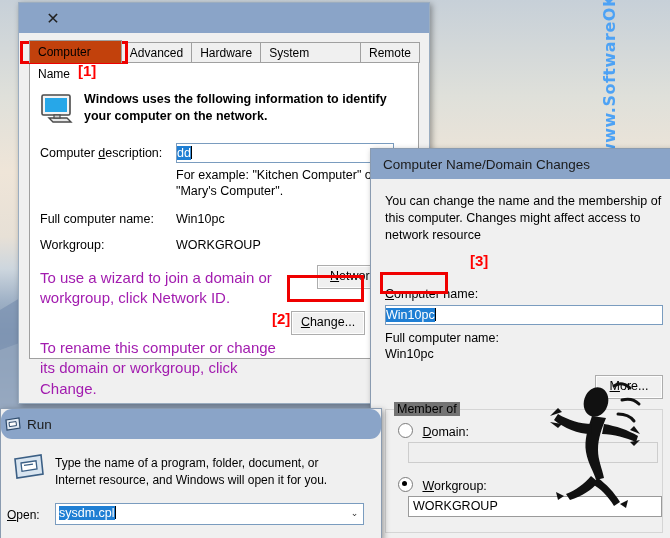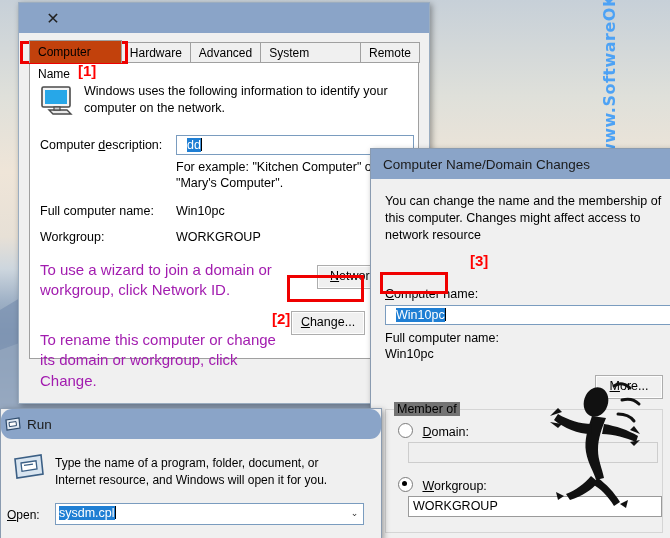--- a/index.html
+++ b/index.html
@@ -46,28 +46,28 @@
   #sysprops .body{position:relative;height:370px;background:#f0f0f0;}
 
   .tabstrip{position:absolute;left:10px;top:8px;right:10px;height:22px;
             display:flex;align-items:flex-end;}
   .tab{height:20px;line-height:20px;padding:0 8px;font-size:12px;color:#000;
        background:#f0f0f0;border:1px solid #a0a0a0;border-bottom:none;margin-right:-1px;}
   .tab.sel{background:#c2410c;height:22px;line-height:22px;position:relative;z-index:3;}
   .tabpage{position:absolute;left:10px;top:29px;right:10px;bottom:44px;
            background:#fff;border:1px solid #a0a0a0;}
 
-  .info-row{display:flex;padding:20px 0 0 10px;}
+  .info-row{display:flex;padding:28px 0 0 10px;font-weight:bold;}
   .mon-icon{width:44px;flex:0 0 44px;padding-top:2px;}
   .info-text{font-size:12.5px;color:#000;line-height:1.35;padding-right:12px;}
 
   .field-row{display:flex;align-items:center;margin:14px 0 0 10px;font-size:12.5px;}
   .field-label{width:136px;flex:0 0 136px;color:#000;}
   .txtinput{height:18px;border:1px solid #7a9cbf;background:#fff;font-size:12.5px;
-            padding:0 10px;line-height:18px;color:#000;overflow:hidden;white-space:nowrap;}
+            padding:0 0;line-height:18px;color:#000;overflow:hidden;white-space:nowrap;}
   .sel-text{background:#1f7fd4;color:#fff;}
   .caret{display:inline-block;width:1px;height:13px;background:#000;vertical-align:-2px;}
   .hint{margin:4px 0 0 146px;font-size:12.5px;color:#000;line-height:1.3;width:230px;}
   .static-row{display:flex;margin:12px 0 0 10px;font-size:12.5px;}
   .static-row .sl{width:136px;flex:0 0 136px;}
   .para{margin:16px 0 0 10px;font-size:15px;line-height:1.35;width:250px;color:#a21caf;}
 
   .btn{font-size:12.5px;background:#f0f0f0;border:1px solid #adadad;
        height:22px;line-height:20px;text-align:center;color:#000;
        box-shadow:inset 0 0 0 1px #fdfdfd;}
@@ -130,22 +130,22 @@
 
 <div class="win" id="sysprops">
   <div class="titlebar">
     <span class="tb-close">✕</span>
   </div>
 
   <div class="body">
 
     <div class="tabstrip">
       <div class="tab sel">Computer Name</div>
+      <div class="tab">Advanced</div>
       <div class="tab">Hardware</div>
-      <div class="tab">Advanced</div>
       <div class="tab">System Protection</div>
       <div class="tab">Remote</div>
     </div>
 
     <div class="tabpage">
 
       <div class="info-row">
         <div class="mon-icon">
           <svg width="36" height="32" viewBox="0 0 36 32">
             <rect x="2" y="2" width="28" height="20" rx="1.5" fill="#f4f4f4" stroke="#4a4a4a" stroke-width="1.6"></rect>

